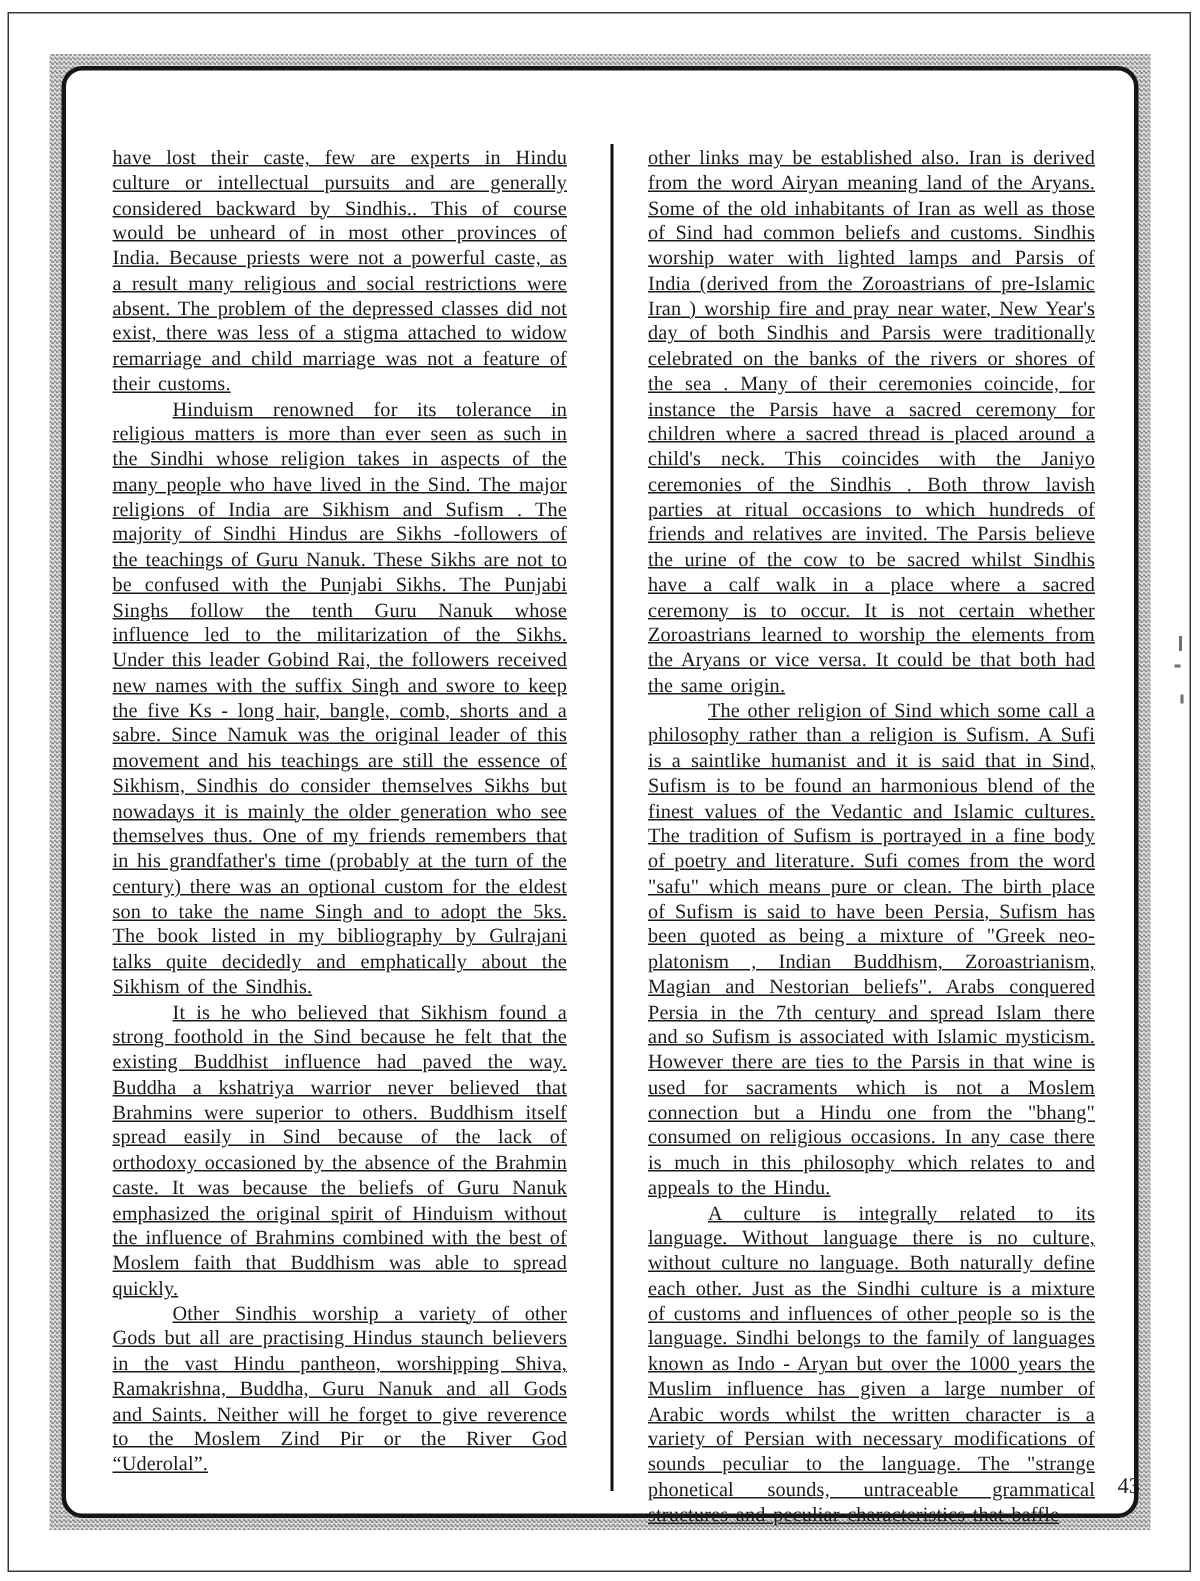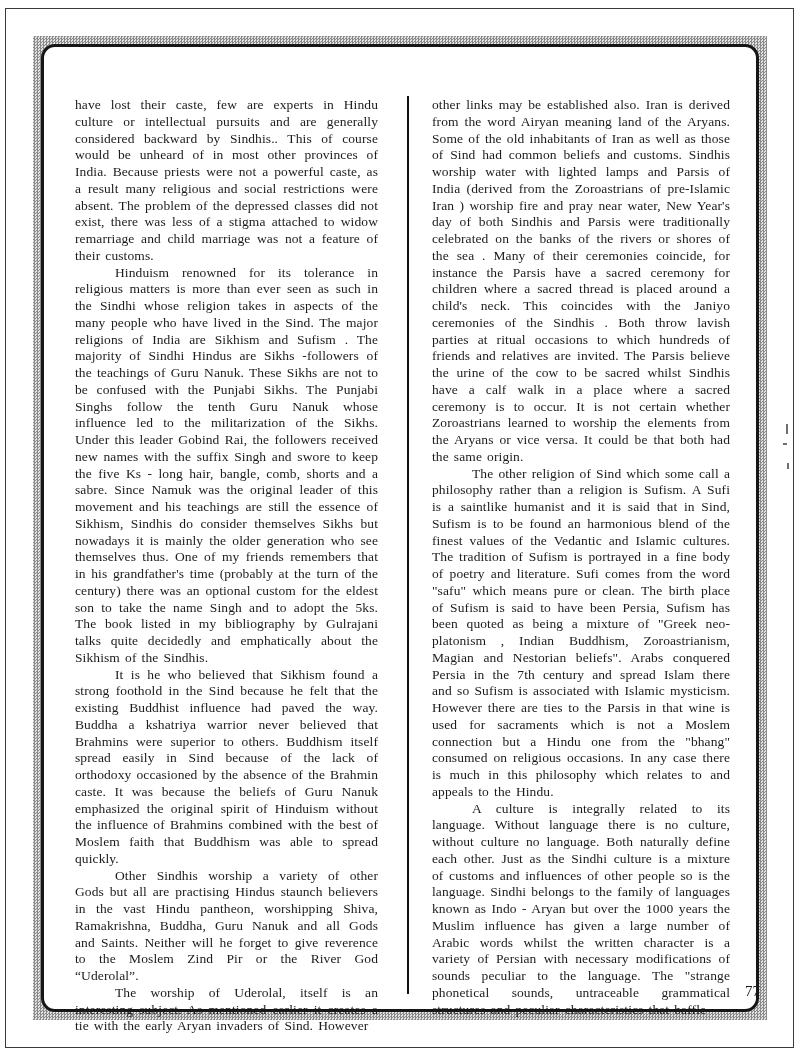--- a/index.html
+++ b/index.html
@@ -47,20 +47,21 @@
     line-height: 16.75px;
     text-align: justify;
     letter-spacing: 0.1px;
     word-spacing: 1.6px;
   }
   .col-left  { left: 75px;  width: 303px; }
   .col-right { left: 432px; width: 298px; }
   .para {
     margin: 0;
     text-indent: 0;
+    text-decoration: underline;
   }
   .para.indent { text-indent: 40px; }
   .col-divider {
     position: absolute;
     left: 407px;
     top: 96px;
     width: 2px;
     height: 898px;
     background: #121212;
   }
@@ -93,31 +94,30 @@
     <div class="inner-content"></div>
   </div>
 
   <div class="text-layer">
 
     <div class="col col-left">
       <p class="para">have lost their caste, few are experts in Hindu culture or intellectual pursuits and are generally considered backward by Sindhis.. This of course would be unheard of in most other provinces of India. Because priests were not a powerful caste, as a result many religious and social restrictions were absent. The problem of the depressed classes did not exist, there was less of a stigma attached to widow remarriage and child marriage was not a feature of their customs.</p>
       <p class="para indent">Hinduism renowned for its tolerance in religious matters is more than ever seen as such in the Sindhi whose religion takes in aspects of the many people who have lived in the Sind. The major religions of India are Sikhism and Sufism . The majority of Sindhi Hindus are Sikhs -followers of the teachings of Guru Nanuk. These Sikhs are not to be confused with the Punjabi Sikhs. The Punjabi Singhs follow the tenth Guru Nanuk whose influence led to the militarization of the Sikhs. Under this leader Gobind Rai, the followers received new names with the suffix Singh and swore to keep the five Ks - long hair, bangle, comb, shorts and a sabre. Since Namuk was the original leader of this movement and his teachings are still the essence of Sikhism, Sindhis do consider themselves Sikhs but nowadays it is mainly the older generation who see themselves thus. One of my friends remembers that in his grandfather's time (probably at the turn of the century) there was an optional custom for the eldest son to take the name Singh and to adopt the 5ks.  The book listed in my bibliography by Gulrajani talks quite decidedly and emphatically about the Sikhism of the Sindhis.</p>
       <p class="para indent">It is he who believed that Sikhism found a strong foothold in the Sind because he felt that the existing Buddhist influence had paved the way. Buddha a kshatriya warrior never believed that Brahmins were superior to others. Buddhism itself spread easily in Sind because of the lack of orthodoxy occasioned by the absence of the Brahmin caste. It was because the beliefs of Guru Nanuk emphasized the original spirit of Hinduism without the influence of Brahmins combined with the best of Moslem faith that Buddhism was able to spread quickly.</p>
       <p class="para indent">Other Sindhis worship a variety of other Gods but all are practising Hindus staunch believers in the vast Hindu pantheon, worshipping Shiva, Ramakrishna, Buddha, Guru Nanuk and all Gods and Saints. Neither will he forget to give reverence to the Moslem Zind Pir or the River God “Uderolal”.</p>
-      <p class="para indent">The worship of Uderolal, itself is an interesting subject. As mentioned earlier it creates a tie with the early Aryan invaders of Sind. However</p>
     </div>
 
     <div class="col-divider"></div>
 
     <div class="col col-right">
       <p class="para">other links may be established also. Iran is derived from the word Airyan meaning land of the Aryans. Some of the old inhabitants of Iran as well as those of Sind had common beliefs and customs. Sindhis worship water with lighted lamps and Parsis of India (derived from the Zoroastrians of pre-Islamic Iran ) worship fire and pray near water, New Year's day of both Sindhis and Parsis were traditionally celebrated on the banks of the rivers or shores of the sea . Many of their ceremonies coincide, for instance the Parsis have a sacred ceremony for children where a sacred thread is placed around a child's neck. This coincides with the Janiyo ceremonies of the Sindhis . Both throw lavish parties at ritual occasions to which hundreds of friends and relatives are invited. The Parsis believe the urine of the cow to be sacred whilst Sindhis have a calf walk in a place where a sacred ceremony is to occur. It is not certain whether Zoroastrians learned to worship the elements from the Aryans or vice versa. It could be that both had the same origin.</p>
       <p class="para indent">The other religion of Sind which some call a philosophy rather than a religion is Sufism. A Sufi is a saintlike humanist and it is said that in Sind, Sufism is to be found an harmonious blend of the finest values of the Vedantic and Islamic cultures. The tradition of Sufism is portrayed in a fine body of poetry and literature. Sufi comes from the word "safu" which means pure or clean. The birth place of Sufism is said to have been Persia, Sufism has been quoted as being a mixture of "Greek neo-platonism , Indian Buddhism, Zoroastrianism, Magian and Nestorian beliefs".  Arabs conquered Persia in the 7th century and spread Islam there and so Sufism is associated with Islamic mysticism. However there are ties to the Parsis in that wine is used for sacraments which is not a Moslem connection but a Hindu one from the "bhang" consumed on religious occasions. In any case there is much in this philosophy which relates to and appeals to the Hindu.</p>
       <p class="para indent">A culture is integrally related to its language. Without language there is no culture, without culture no language. Both naturally define each other. Just as the Sindhi culture is a mixture of customs and influences of other people so is the language. Sindhi belongs to the family of languages known as Indo - Aryan but over the 1000 years the Muslim influence has given a large number of Arabic words whilst the written character is a variety of Persian with necessary modifications of sounds peculiar to the language. The "strange phonetical sounds, untraceable grammatical structures and peculiar characteristics that baffle</p>
     </div>
 
-    <div class="page-number">77</div>
+    <div class="page-number">43</div>
   </div>
 
   <div class="artifact a1"></div>
   <div class="artifact a2"></div>
   <div class="artifact a3"></div>
 
 </div>
 
 </body></html>

